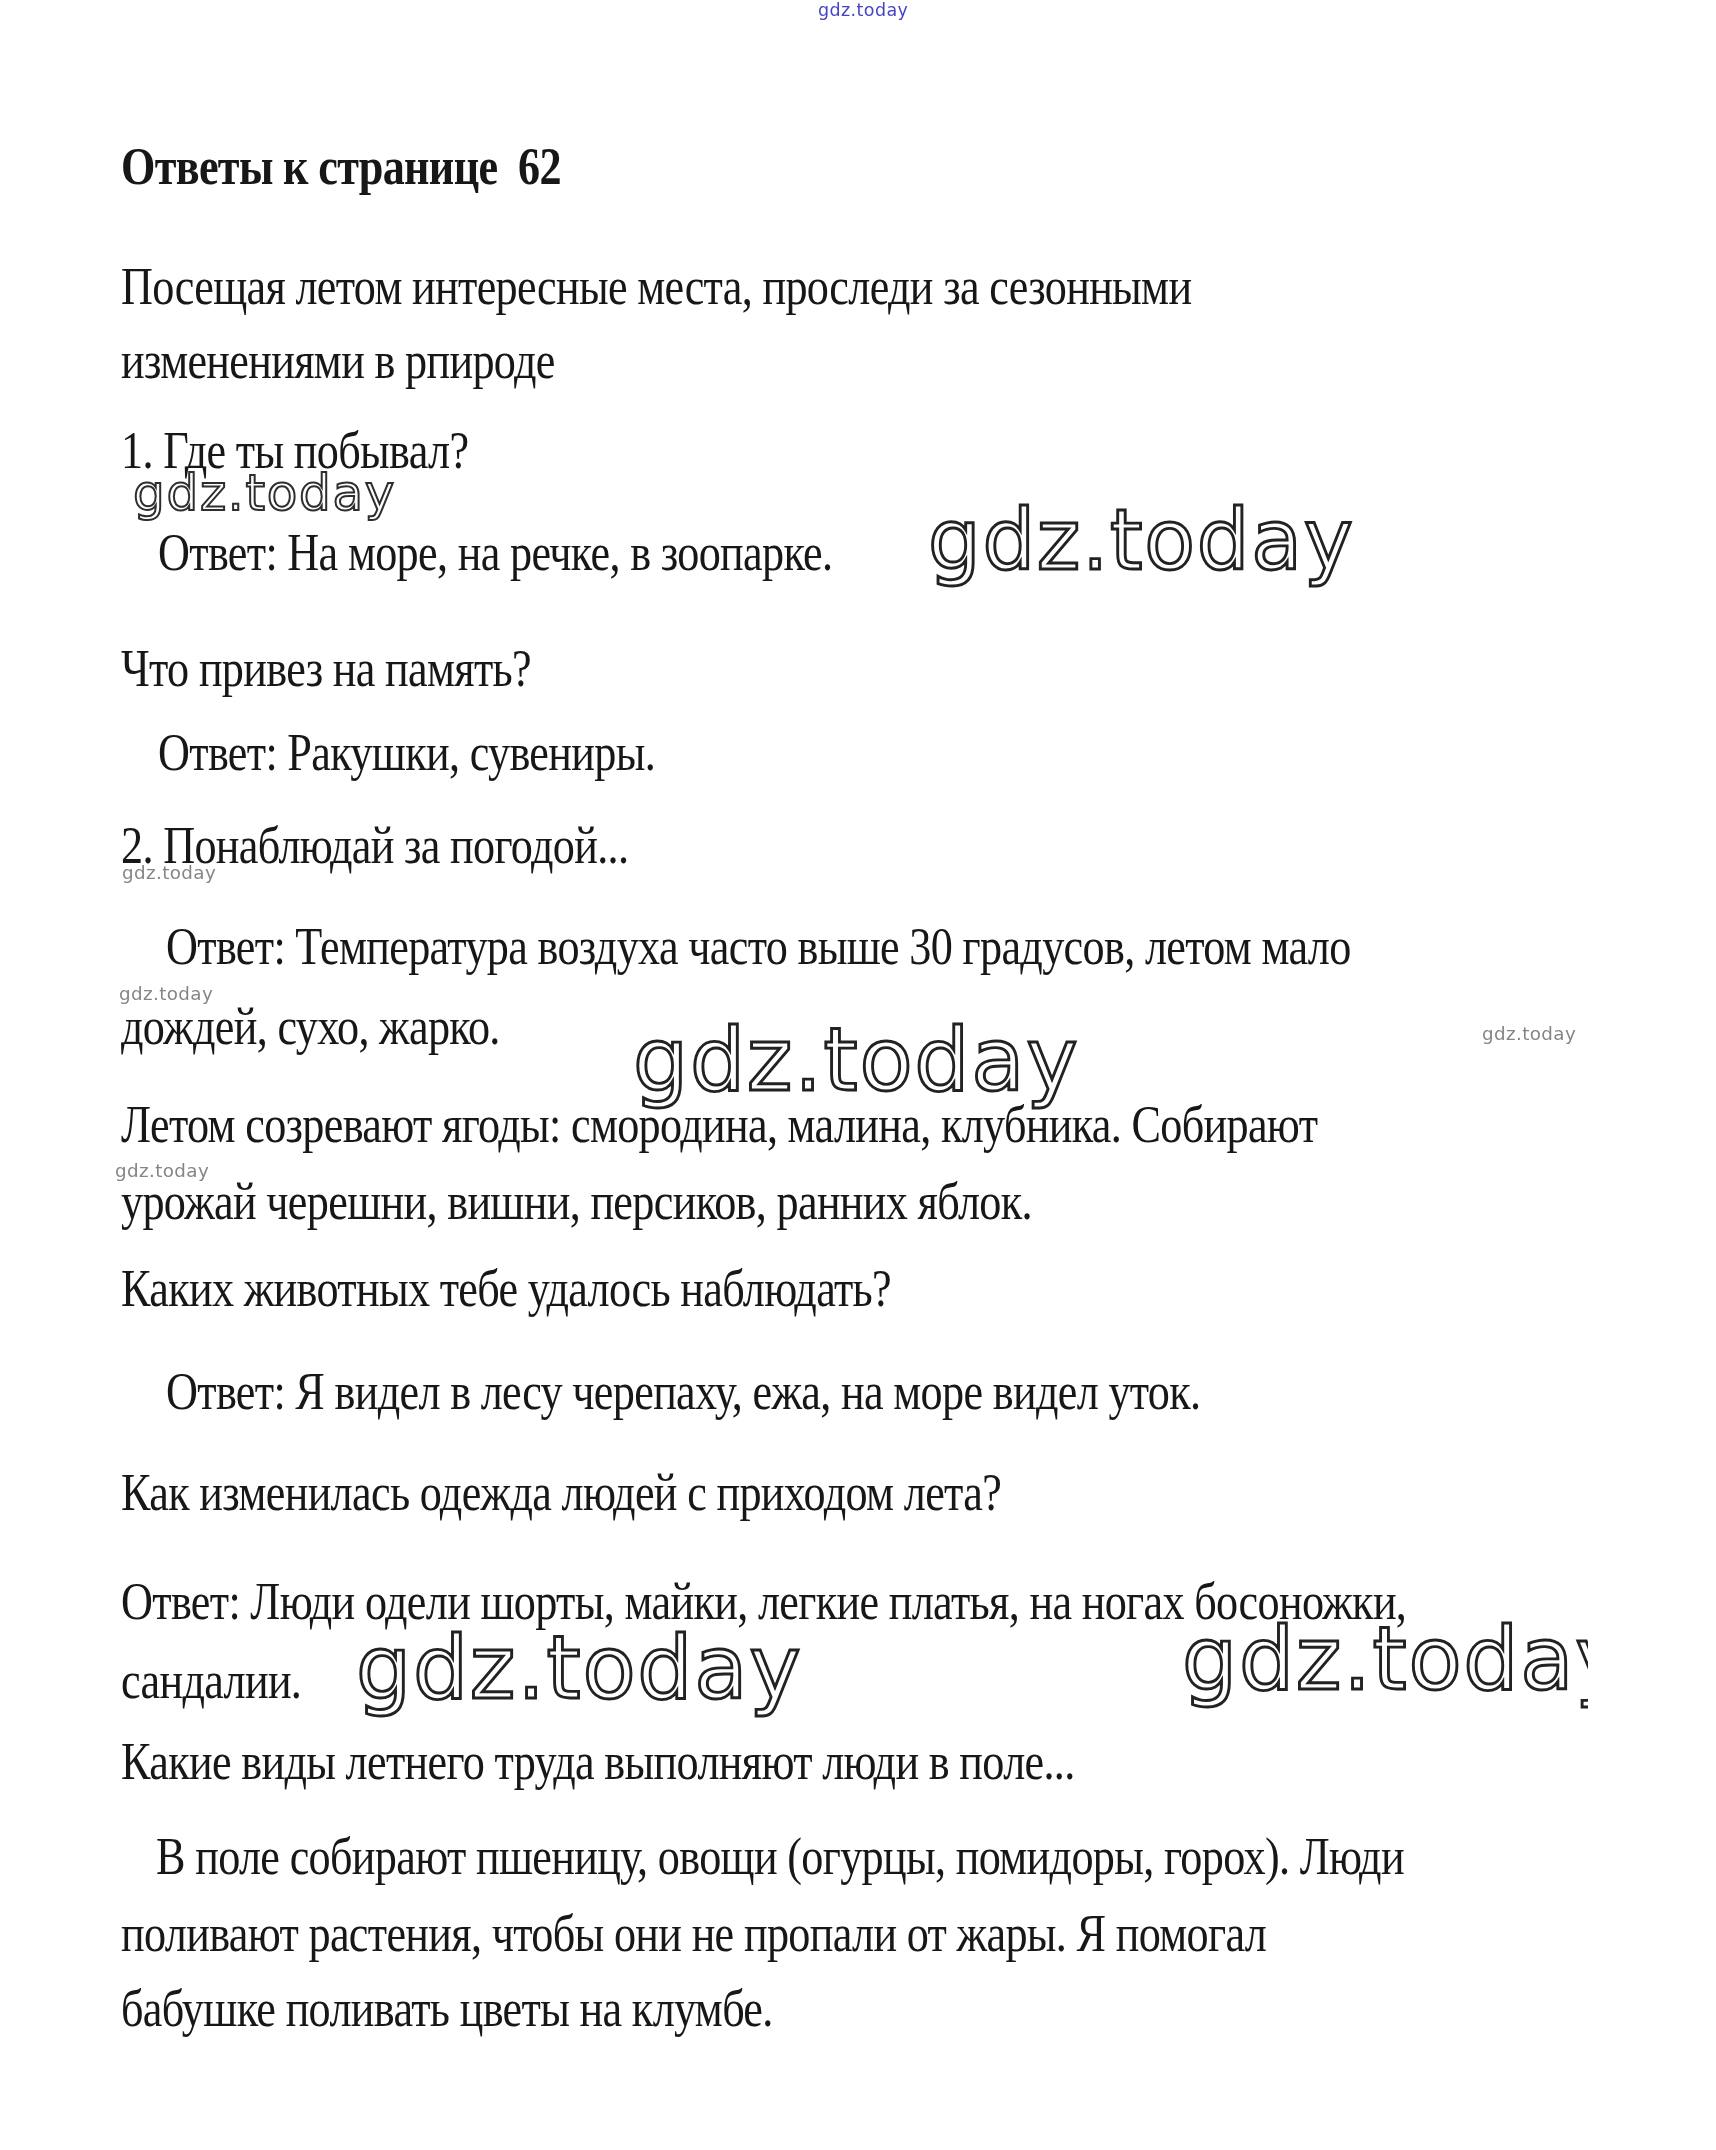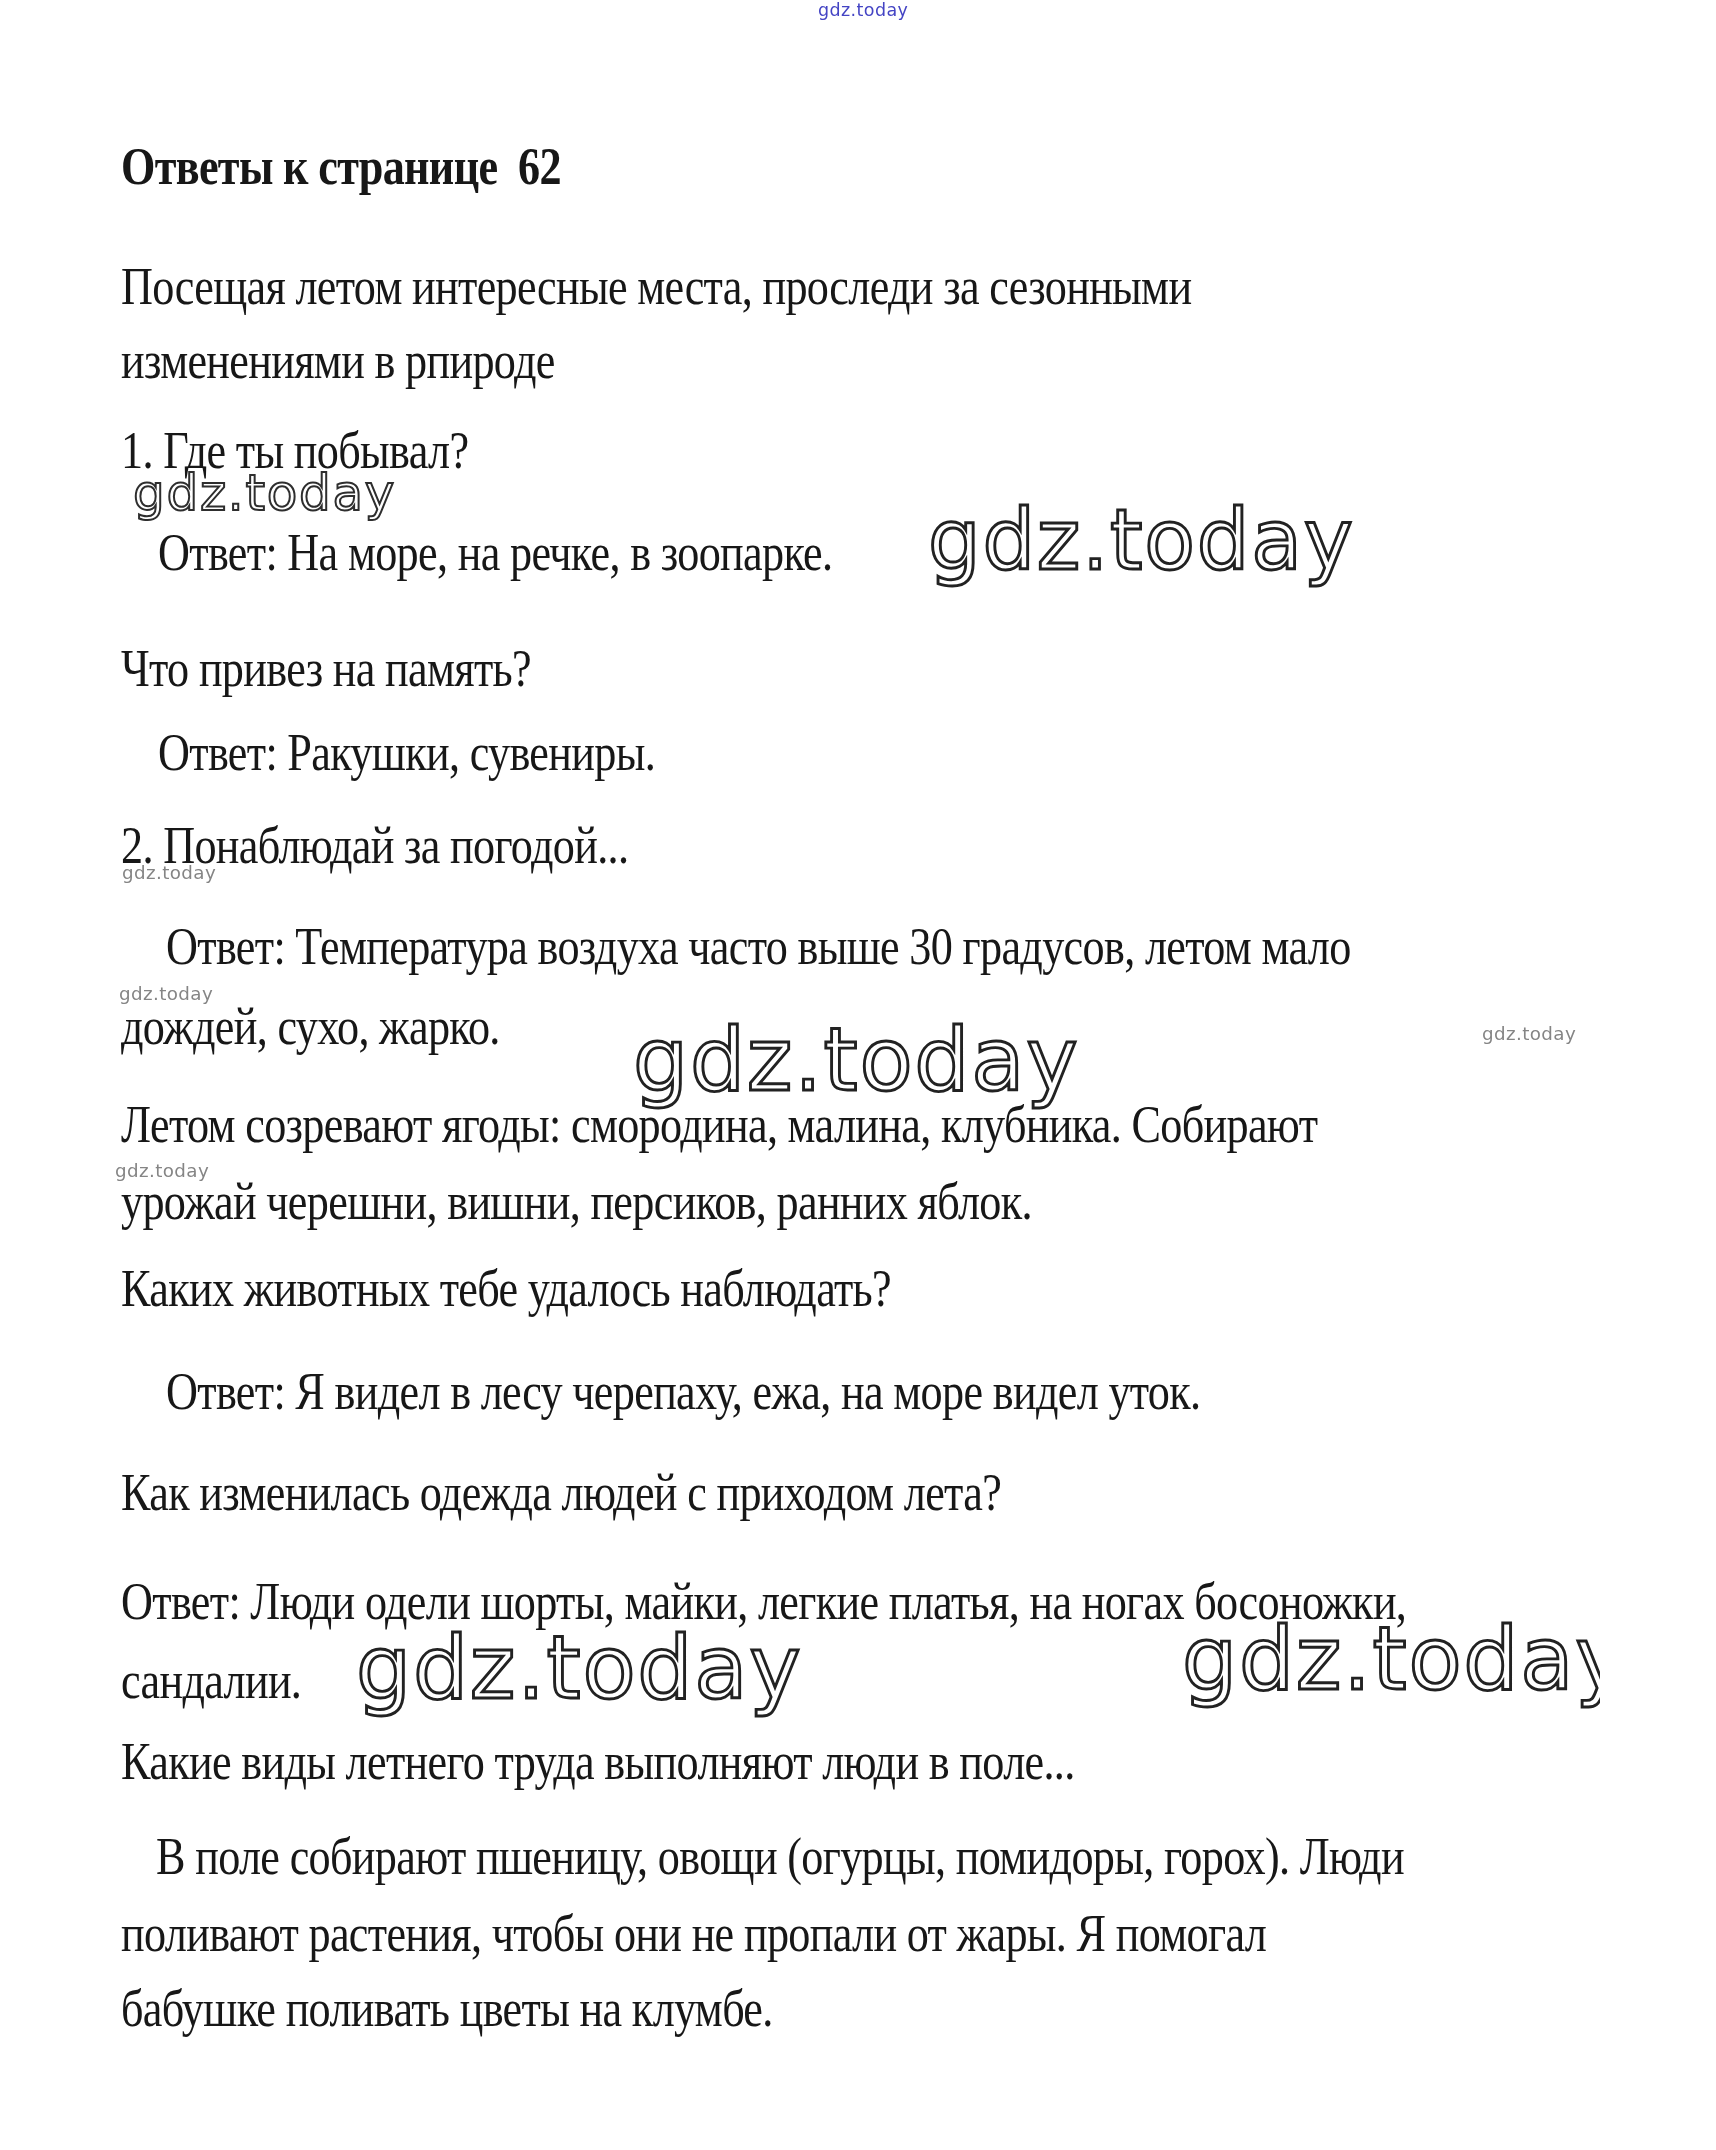--- a/index.html
+++ b/index.html
@@ -3,21 +3,20 @@
 <meta charset="utf-8">
 <style>
   html, body { margin: 0; padding: 0; background: #ffffff; }
   .page {
     position: relative;
     width: 1588px;
     height: 2151px;
     background: #ffffff;
     overflow: hidden;
     font-family: "Liberation Serif", serif;
-    padding-left: 12px;
   }
   .line {
     position: absolute;
     white-space: pre;
     font-family: "Liberation Serif", serif;
     font-size: 52px;
     line-height: 1;
     color: #171717;
     letter-spacing: -0.8px;
     transform: scaleX(0.85);

